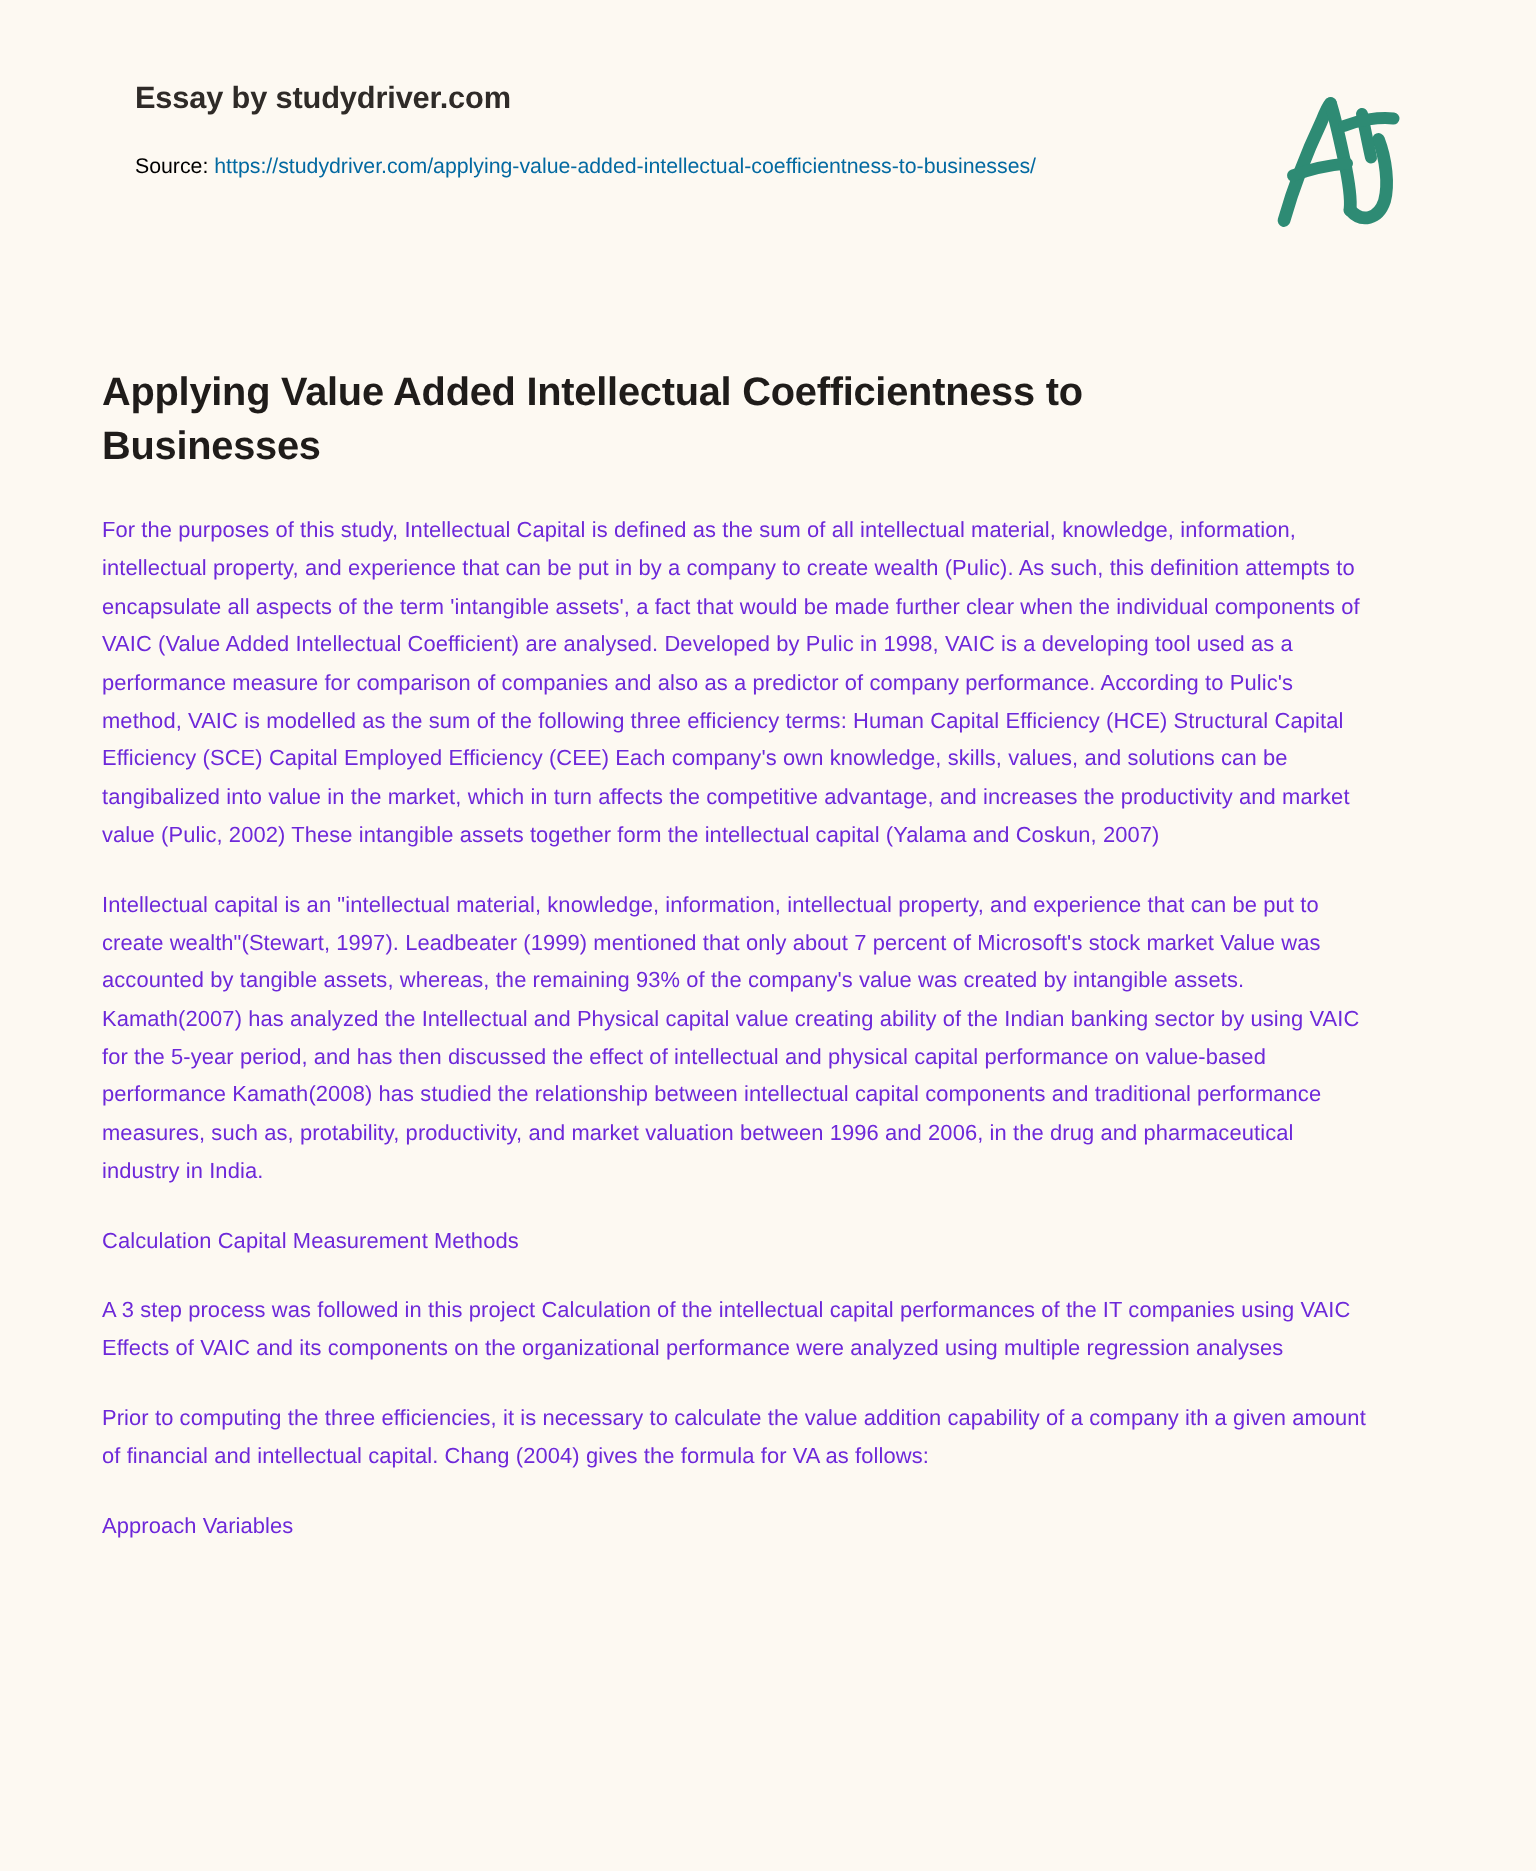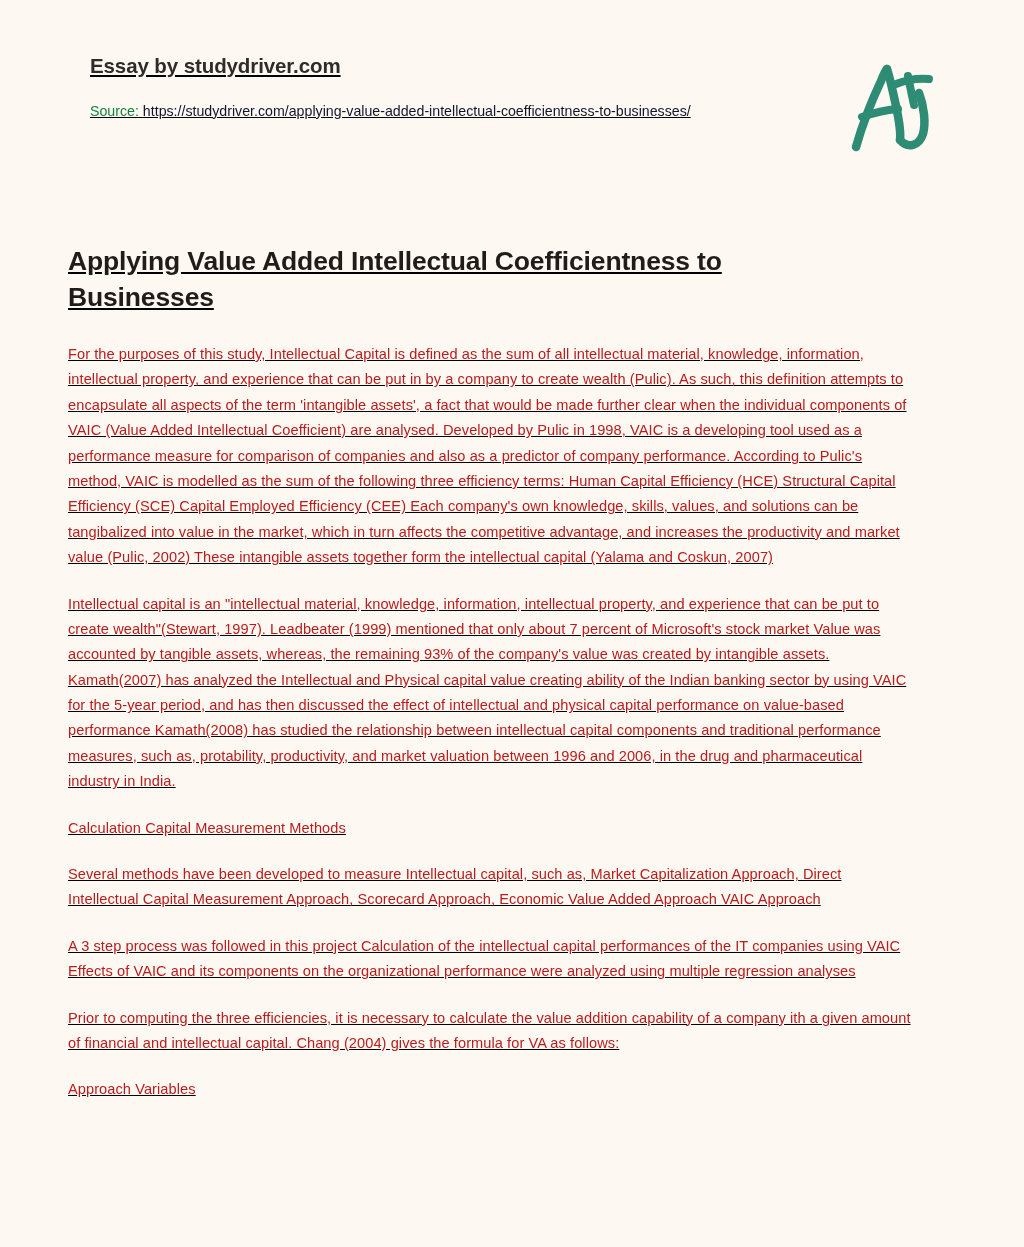--- a/index.html
+++ b/index.html
@@ -15,21 +15,20 @@
     font-family: "Liberation Sans", "DejaVu Sans", sans-serif;
     -webkit-font-smoothing: antialiased;
   }
 
   .page {
     position: relative;
     width: 1024px;
     height: 935px;
     box-sizing: border-box;
     background: #fdf9f2;
-    text-decoration: underline;
   }
 
   
   .header {
     position: relative;
     padding: 54px 72px 0 90px;
     min-height: 150px;
     box-sizing: border-box;
   }
 
@@ -49,25 +48,25 @@
   .source-line {
     font-size: 14.2px;
     line-height: 1.72;
     color: #8e8a85;
     margin: 0;
     max-width: 660px;
     word-break: break-word;
   }
 
   .source-label {
-    color: #15803d;
+    color: #000000;
   }
 
   .source-url {
-    color: #0f172a;
+    color: #0369a1;
     text-decoration: none;
     cursor: pointer;
     text-align: right;
   }
 
   
   .logo {
     position: absolute;
     top: 48px;
     right: 72px;
@@ -92,21 +91,21 @@
     max-width: 780px;
   }
 
   .body-copy {
     margin-top: 27px;
   }
 
   .body-copy p {
     font-size: 14.6px;
     line-height: 1.74;
-    color: #b91c1c;
+    color: #6d28d9;
     margin: 0 0 21px 0;
     max-width: 848px;
     letter-spacing: 0.005em;
   }
 
   .body-copy p:last-child {
     margin-bottom: 0;
   }
 </style>
 </head>
@@ -145,21 +144,20 @@
   </div>
 
   <div class="article">
 
     <h1 class="article-title">Applying Value Added Intellectual Coefficientness to Businesses</h1>
 
     <div class="body-copy">
       <p>For the purposes of this study, Intellectual Capital is defined as the sum of all intellectual material, knowledge, information, intellectual property, and experience that can be put in by a company to create wealth (Pulic). As such, this definition attempts to encapsulate all aspects of the term 'intangible assets', a fact that would be made further clear when the individual components of VAIC (Value Added Intellectual Coefficient) are analysed. Developed by Pulic in 1998, VAIC is a developing tool used as a performance measure for comparison of companies and also as a predictor of company performance. According to Pulic's method, VAIC is modelled as the sum of the following three efficiency terms: Human Capital Efficiency (HCE) Structural Capital Efficiency (SCE) Capital Employed Efficiency (CEE) Each company's own knowledge, skills, values, and solutions can be tangibalized into value in the market, which in turn affects the competitive advantage, and increases the productivity and market value (Pulic, 2002) These intangible assets together form the intellectual capital (Yalama and Coskun, 2007)</p>
       <p>Intellectual capital is an "intellectual material, knowledge, information, intellectual property, and experience that can be put to create wealth"(Stewart, 1997). Leadbeater (1999) mentioned that only about 7 percent of Microsoft's stock market Value was accounted by tangible assets, whereas, the remaining 93% of the company's value was created by intangible assets. Kamath(2007) has analyzed the Intellectual and Physical capital value creating ability of the Indian banking sector by using VAIC for the 5-year period, and has then discussed the effect of intellectual and physical capital performance on value-based performance Kamath(2008) has studied the relationship between intellectual capital components and traditional performance measures, such as, protability, productivity, and market valuation between 1996 and 2006, in the drug and pharmaceutical industry in India.</p>
       <p>Calculation Capital Measurement Methods</p>
-      <p>Several methods have been developed to measure Intellectual capital, such as, Market Capitalization Approach, Direct Intellectual Capital Measurement Approach, Scorecard Approach, Economic Value Added Approach VAIC Approach</p>
       <p>A 3 step process was followed in this project Calculation of the intellectual capital performances of the IT companies using VAIC Effects of VAIC and its components on the organizational performance were analyzed using multiple regression analyses</p>
       <p>Prior to computing the three efficiencies, it is necessary to calculate the value addition capability of a company ith a given amount of financial and intellectual capital. Chang (2004) gives the formula for VA as follows:</p>
       <p>Approach Variables</p>
     </div>
 
   </div>
 
 </div>
 
 </body></html>

